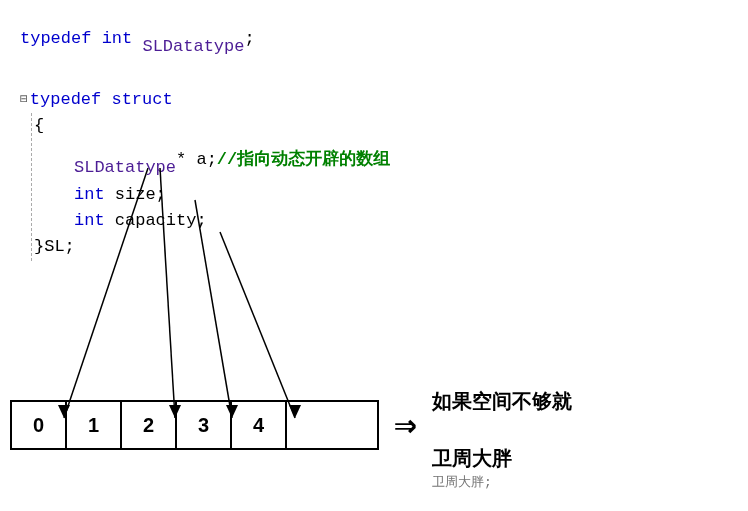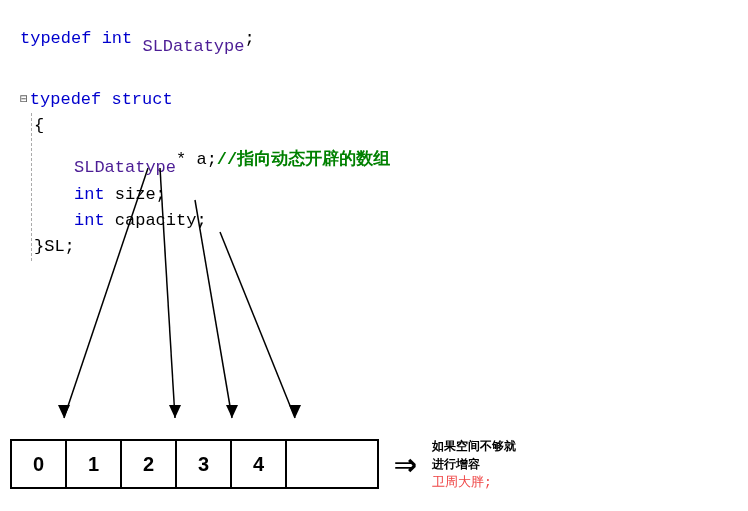--- a/index.html
+++ b/index.html
@@ -77,30 +77,31 @@
     }
 
     .arrow-right {
       font-size: 38px;
       color: #000;
       margin: 0 15px;
       font-weight: bold;
     }
 
     .caption {
-      font-size: 12px;
+      font-size: 20px;
       font-weight: bold;
       color: #000;
       font-family: Arial, sans-serif;
       line-height: 1.5;
+      margin-top: 27px;
     }
 
     .caption-sub {
       font-size: 13px;
-      color: #ef4444;
+      color: #737373;
       font-family: Liberation Mono, monospace;
     }
 
     
     .arrows-svg {
       position: absolute;
       top: 0;
       left: 0;
       width: 748px;
       height: 511px;
@@ -188,16 +189,16 @@
     <div class="array-cell">2</div>
     <div class="array-cell">3</div>
     <div class="array-cell">4</div>
     <div class="array-cell"></div>
   </div>
 
   <div class="arrow-right">⇒</div>
 
   <div>
     <div class="caption">如果空间不够就</div>
-    <div class="caption">进行增容</div>
+    <div class="caption">卫周大胖</div>
     <div class="caption-sub">卫周大胖;</div>
   </div>
 </div>
 
 </body></html>

